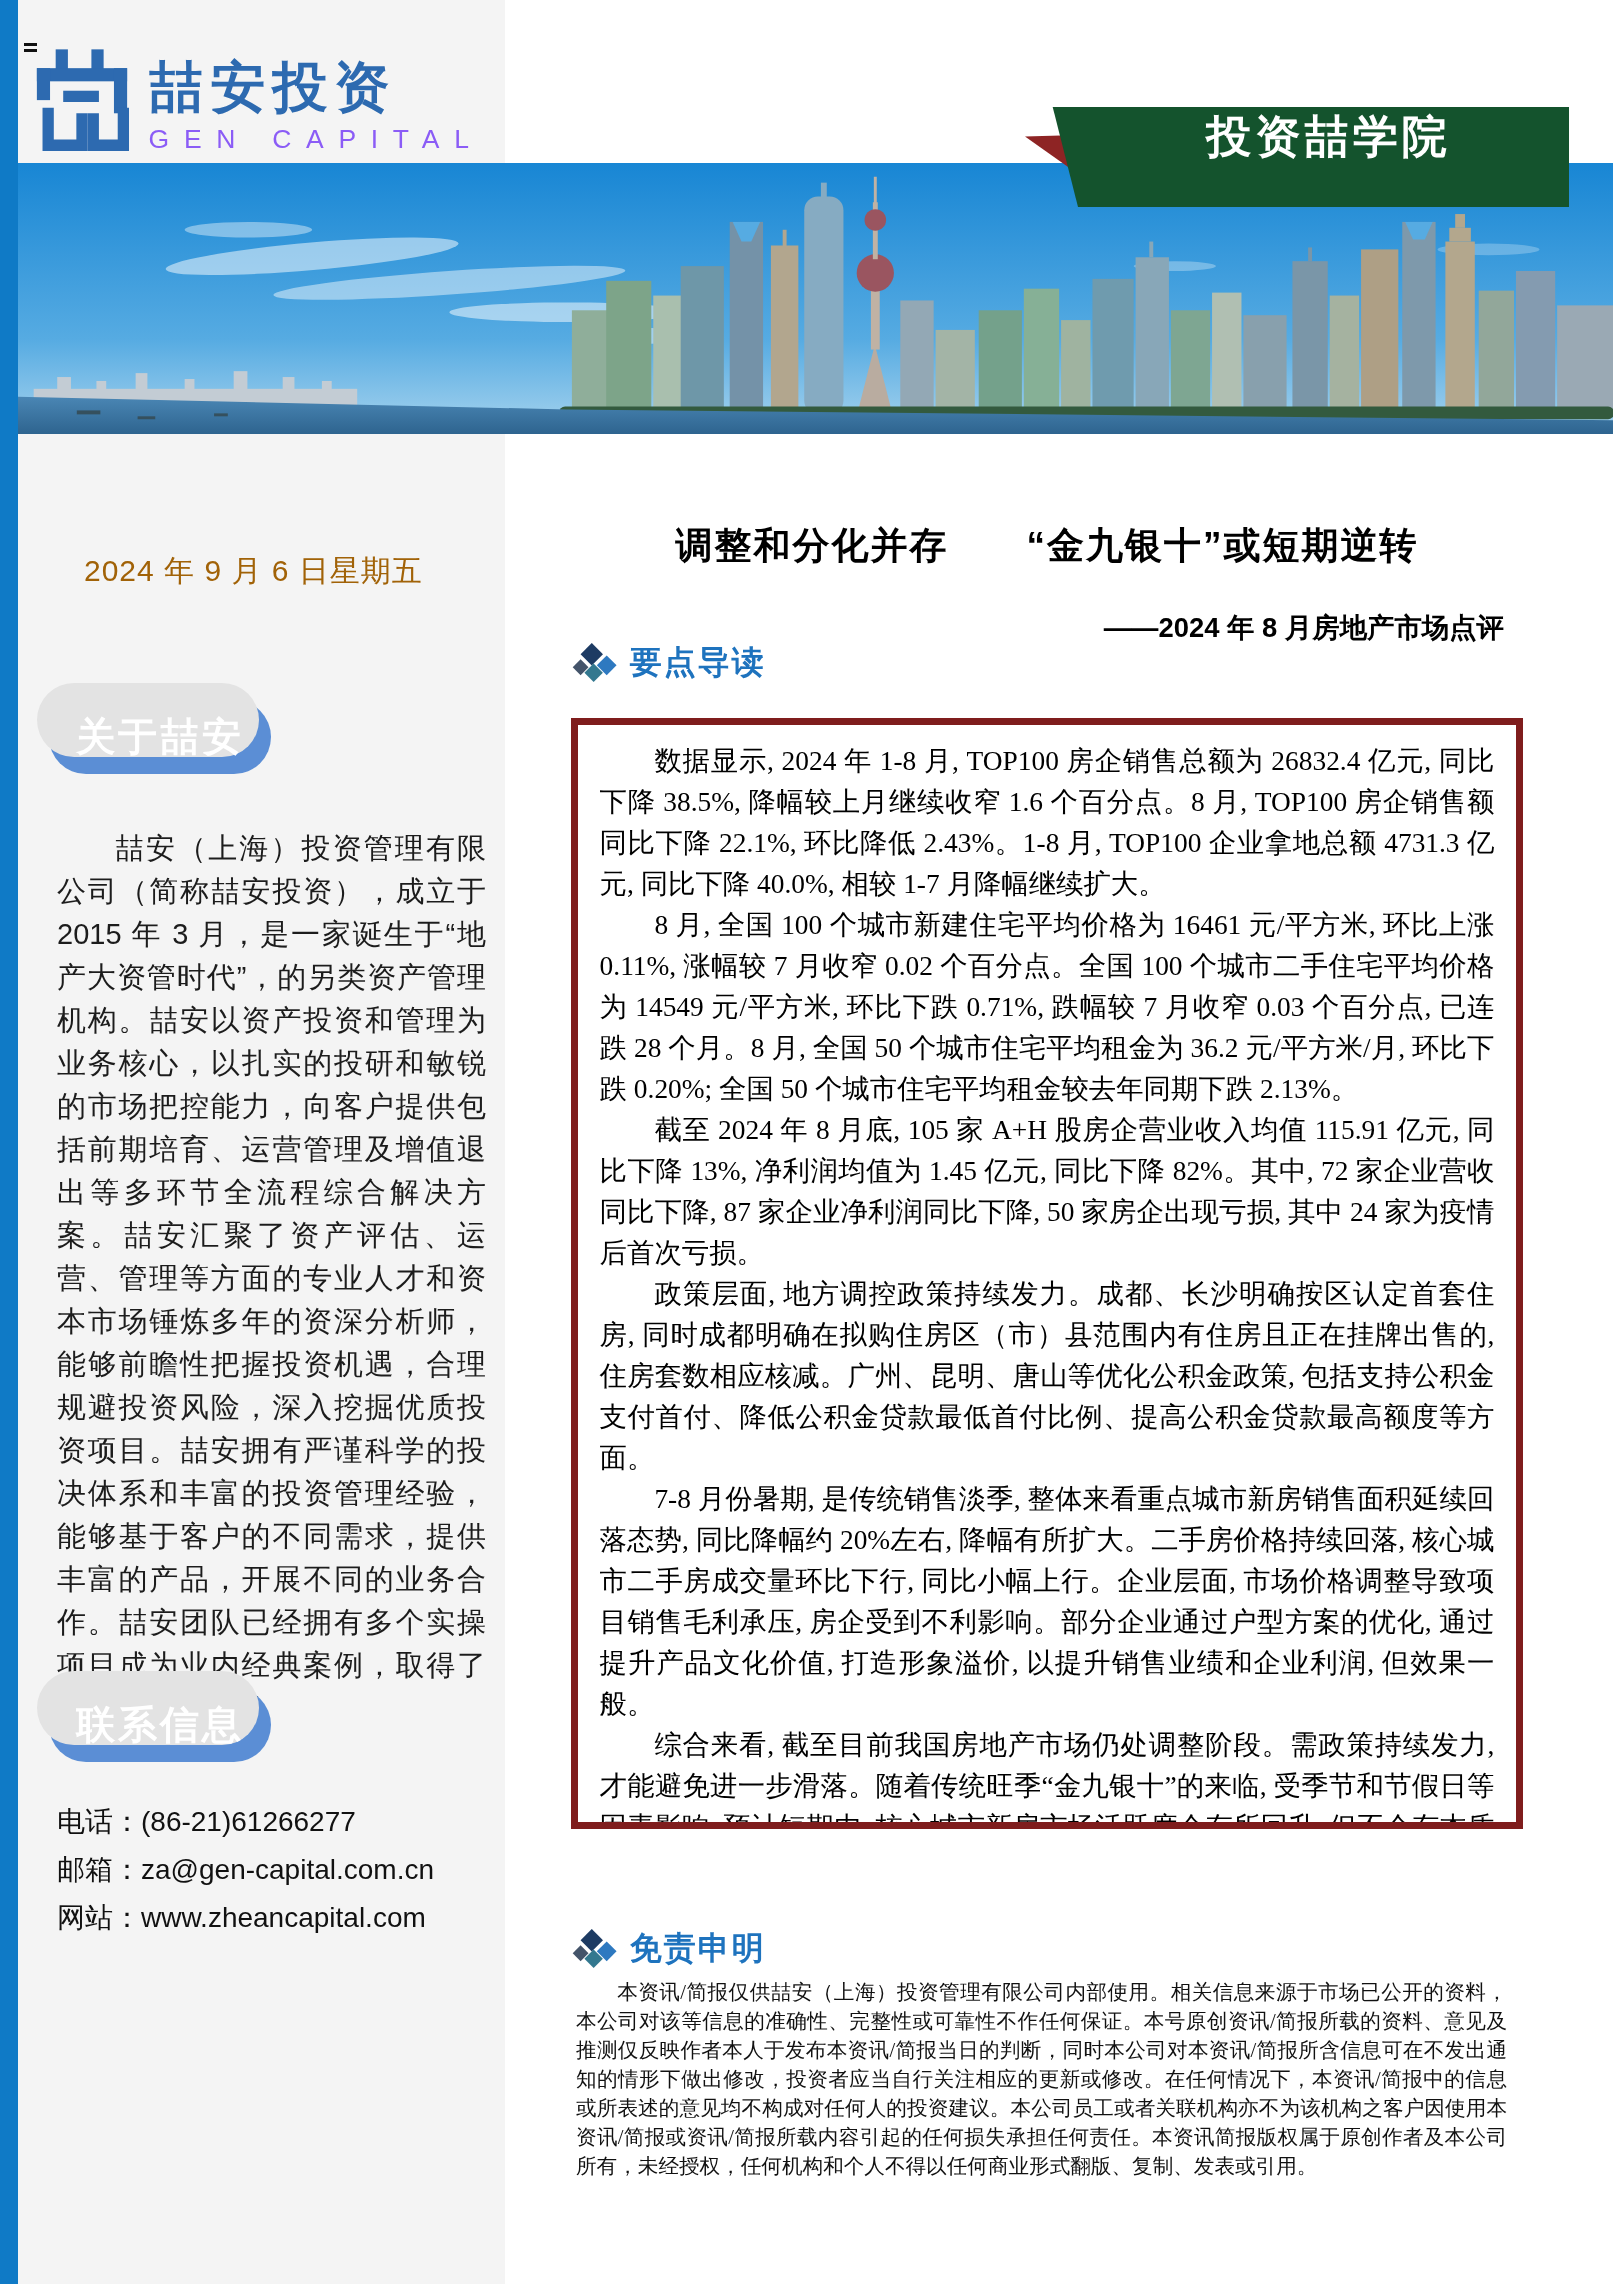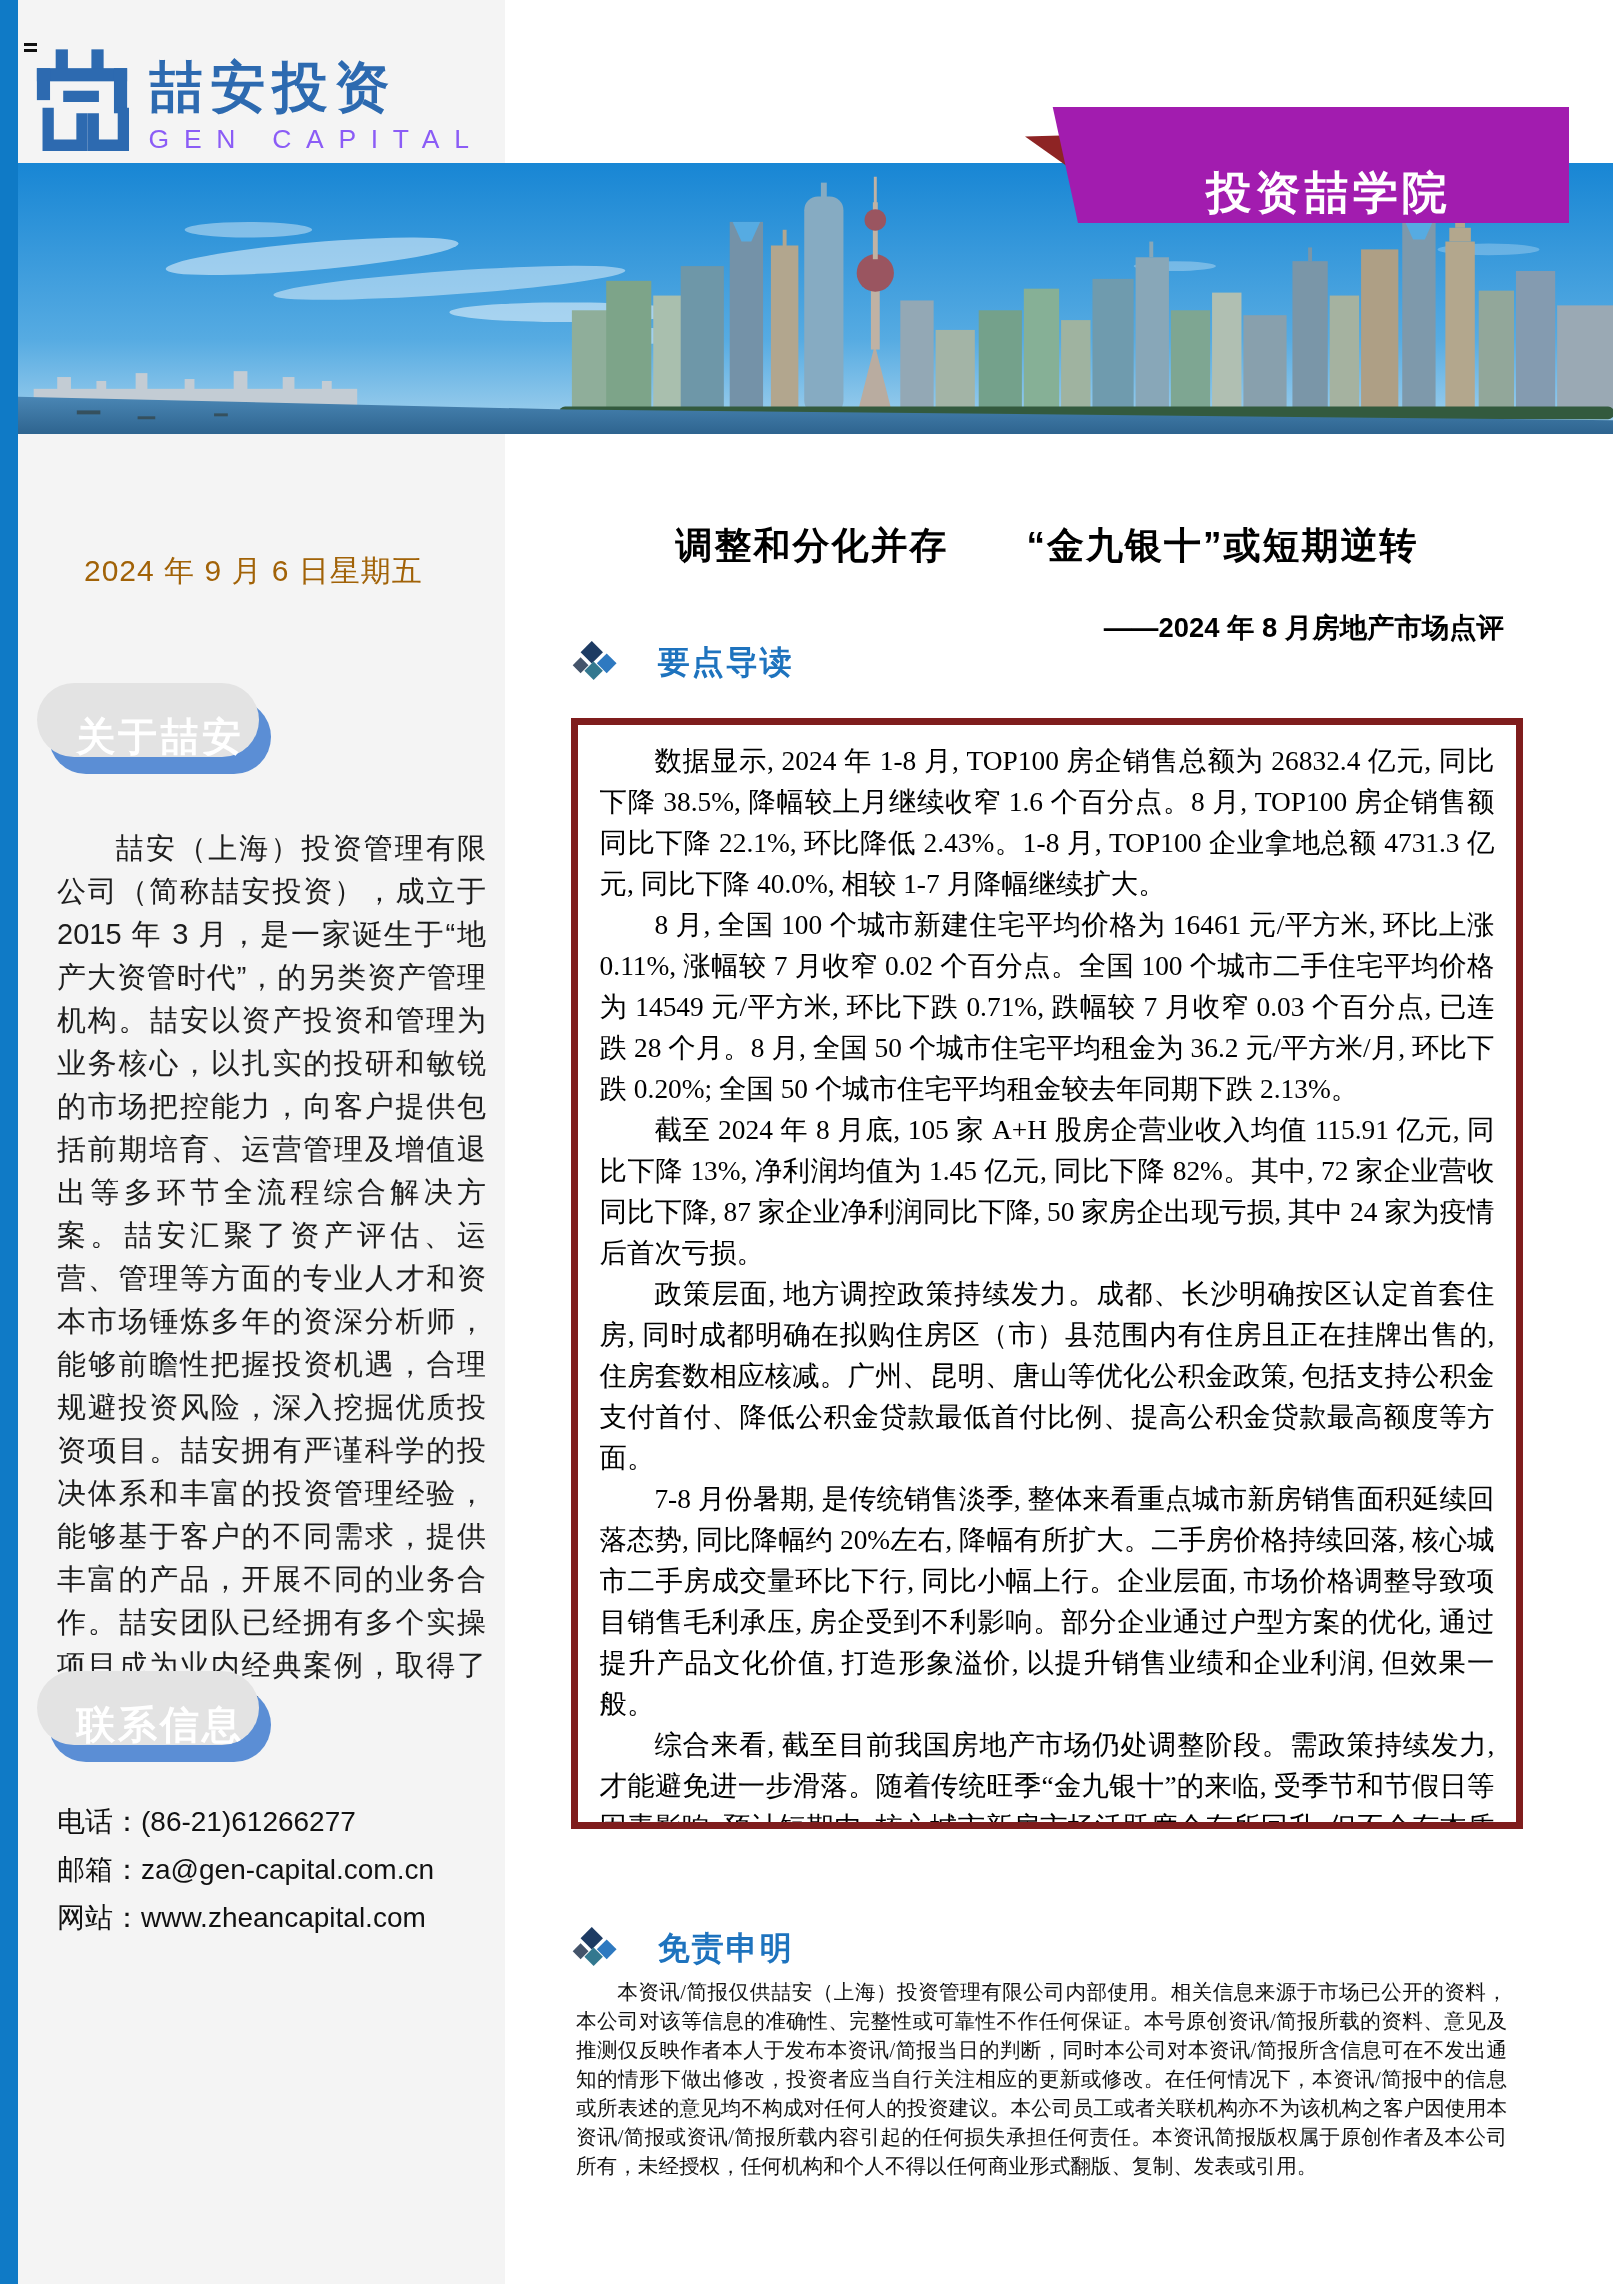--- a/index.html
+++ b/index.html
@@ -18,44 +18,44 @@
   .logo-text{margin-left:19.6px;padding-top:9.8px;}
   .logo-name-cn{font-size:55px;font-weight:bold;color:#2d6ab0;letter-spacing:6.9px;line-height:1.05;white-space:nowrap;}
   .logo-name-en{font-size:26.5px;color:#8b5cf6;letter-spacing:14.7px;margin-top:7.8px;white-space:nowrap;}
 
   
   .photo{position:absolute;left:17.6px;top:163px;width:1596px;height:271px;z-index:1;}
 
   
   .ribbon-fold{position:absolute;left:1025px;top:135px;width:53px;height:39px;background:#8e2424;
                clip-path:polygon(0 4%,100% 0,100% 100%);z-index:2;}
-  .ribbon{position:absolute;left:1039px;top:107px;width:530px;height:116px;background:#a21caf;
+  .ribbon{position:absolute;left:1039px;top:107px;width:530px;height:100px;background:#14532d;
           clip-path:polygon(13.7px 0,100% 0,100% 100%,39px 100%);z-index:3;
-          display:flex;align-items:flex-end;justify-content:center;padding-left:49px;box-sizing:border-box;}
+          display:flex;align-items:flex-start;justify-content:center;padding-left:49px;box-sizing:border-box;}
   .ribbon-label{color:#ffffff;font-size:45px;font-weight:bold;letter-spacing:3.9px;white-space:nowrap;}
 
   
   .sidebar-date{position:absolute;left:84px;top:551px;font-size:30px;color:#a16207;letter-spacing:1px;white-space:nowrap;}
   .pill-button{position:absolute;left:49px;width:222px;height:74px;background:#5b8ed5;border-radius:37px;
                display:flex;align-items:center;justify-content:center;z-index:1;border:none;cursor:pointer;}
   .pill-button::before{content:"";position:absolute;left:-11.8px;top:-16.7px;width:222px;height:74px;
                border-radius:37px;background:#e3e3e3;z-index:-1;}
   .pill-button .pill-label{color:#ffffff;font-size:39px;font-weight:bold;letter-spacing:2.9px;}
   .btn-about{top:700px;}
   .btn-contact{top:1688px;}
   .about-text{position:absolute;left:57px;top:827px;width:429px;font-size:29px;line-height:43px;
               text-align:justify;text-indent:2em;color:#1c1c1c;}
   .contact-block{position:absolute;left:57px;top:1798px;font-size:28px;line-height:48px;color:#111;white-space:nowrap;}
 
   
   .page-title{position:absolute;left:571px;top:521px;width:952px;text-align:center;
               font-size:37px;font-weight:bold;color:#000;letter-spacing:2px;white-space:nowrap;}
   .page-subtitle{position:absolute;left:571px;top:610px;width:933px;text-align:right;
               font-size:27.4px;font-weight:bold;color:#000;white-space:nowrap;}
-  .section-header{position:absolute;left:571px;display:flex;align-items:flex-start;gap:28px;}
+  .section-header{position:absolute;left:571px;display:flex;align-items:center;}
   .section-header .diamond-icon{width:49px;height:41px;flex:0 0 auto;}
   .section-header .section-label{margin-left:9.8px;font-size:32px;font-weight:bold;color:#1e73be;letter-spacing:2px;}
   .hdr-digest{top:641px;}
   .hdr-disclaimer{top:1903px;margin-top:24px;}
 
   .body-box{position:absolute;left:571px;top:718px;width:952px;height:1111px;box-sizing:border-box;
             border:7px solid #7f1d1d;padding:15.7px 21.6px;overflow:hidden;
             font-family:"Liberation Serif",serif;font-size:27.4px;line-height:41px;color:#000;text-align:justify;}
   .body-box p{margin:0;text-indent:2em;}
 

